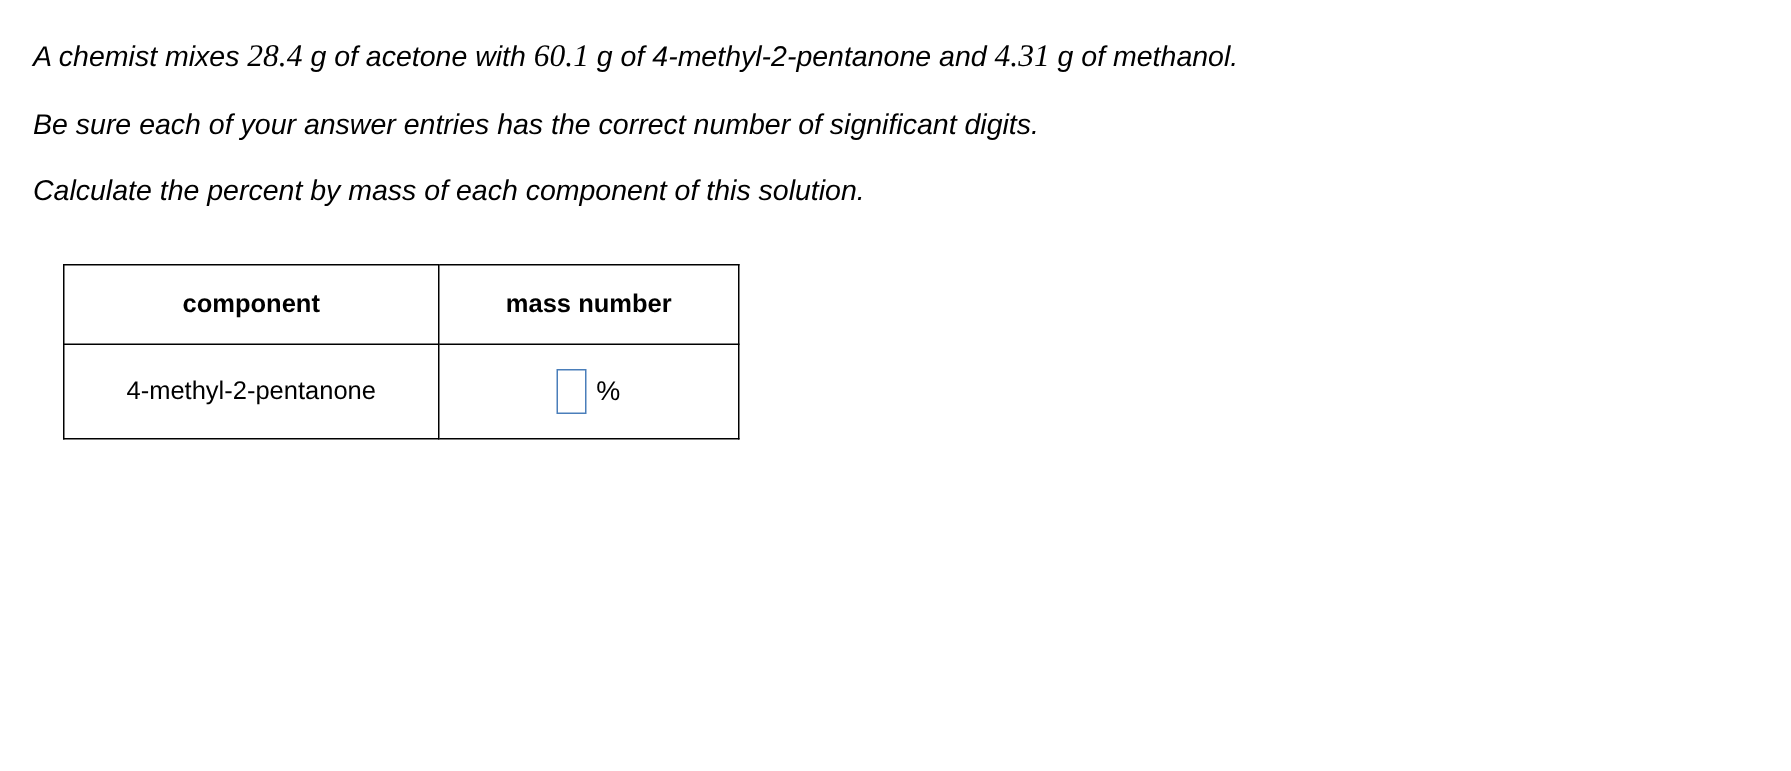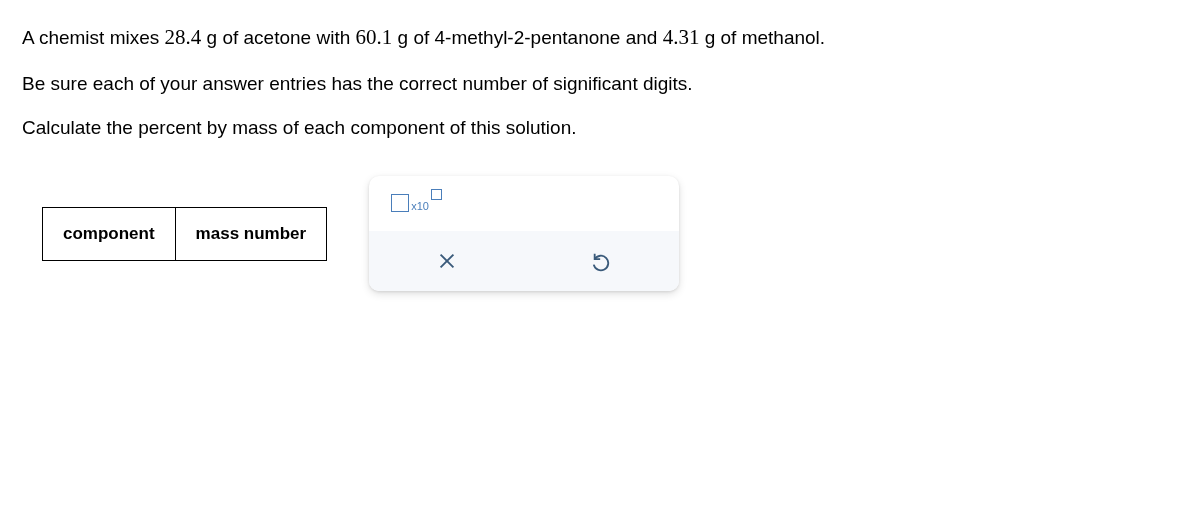--- a/index.html
+++ b/index.html
@@ -13,20 +13,21 @@
       color: #000;
       padding: 18px 22px;
       background: #fff;
     }
     .question-text {
       line-height: 1.9;
       margin-bottom: 30px;
     }
     .question-text p {
       margin-bottom: 8px;
+      font-style: italic;
     }
     .serif-num {
       font-family: Georgia, 'Times New Roman', serif;
       font-size: 21px;
     }
     .content-row {
       display: flex;
       align-items: center;
       gap: 42px;
       margin-left: 20px;
@@ -136,39 +137,22 @@
 
 <div class="content-row">
   <table>
     <thead>
       <tr>
         <th>component</th>
         <th>mass number</th>
       </tr>
     </thead>
     <tbody>
+      <tr>
+        <td class="component-name">4-methyl-2-pentanone</td>
+        <td class="mass-cell">
+          <span class="input-box"></span><span class="percent-sign">%</span>
+        </td>
+      </tr>
     </tbody>
   </table>
 
-  <div class="tools-panel">
-    <div class="tools-top">
-      <span class="sci-notation">
-        <span class="sci-box"></span>
-        <span class="sci-x10">x10</span>
-        <span class="sci-box small"></span>
-      </span>
-    </div>
-    <div class="tools-bottom">
-      <div class="tool-btn">
-        <svg viewBox="0 0 24 24" fill="none" stroke="currentColor" stroke-width="2">
-          <line x1="5" y1="5" x2="19" y2="19"></line>
-          <line x1="19" y1="5" x2="5" y2="19"></line>
-        </svg>
-      </div>
-      <div class="tool-btn">
-        <svg viewBox="0 0 24 24" fill="none" stroke="currentColor" stroke-width="2">
-          <path d="M4 10 a8 8 0 1 1 -1 6"></path>
-          <polyline points="4,4 4,10 10,10"></polyline>
-        </svg>
-      </div>
-    </div>
-  </div>
 </div>
 
 </body></html>

